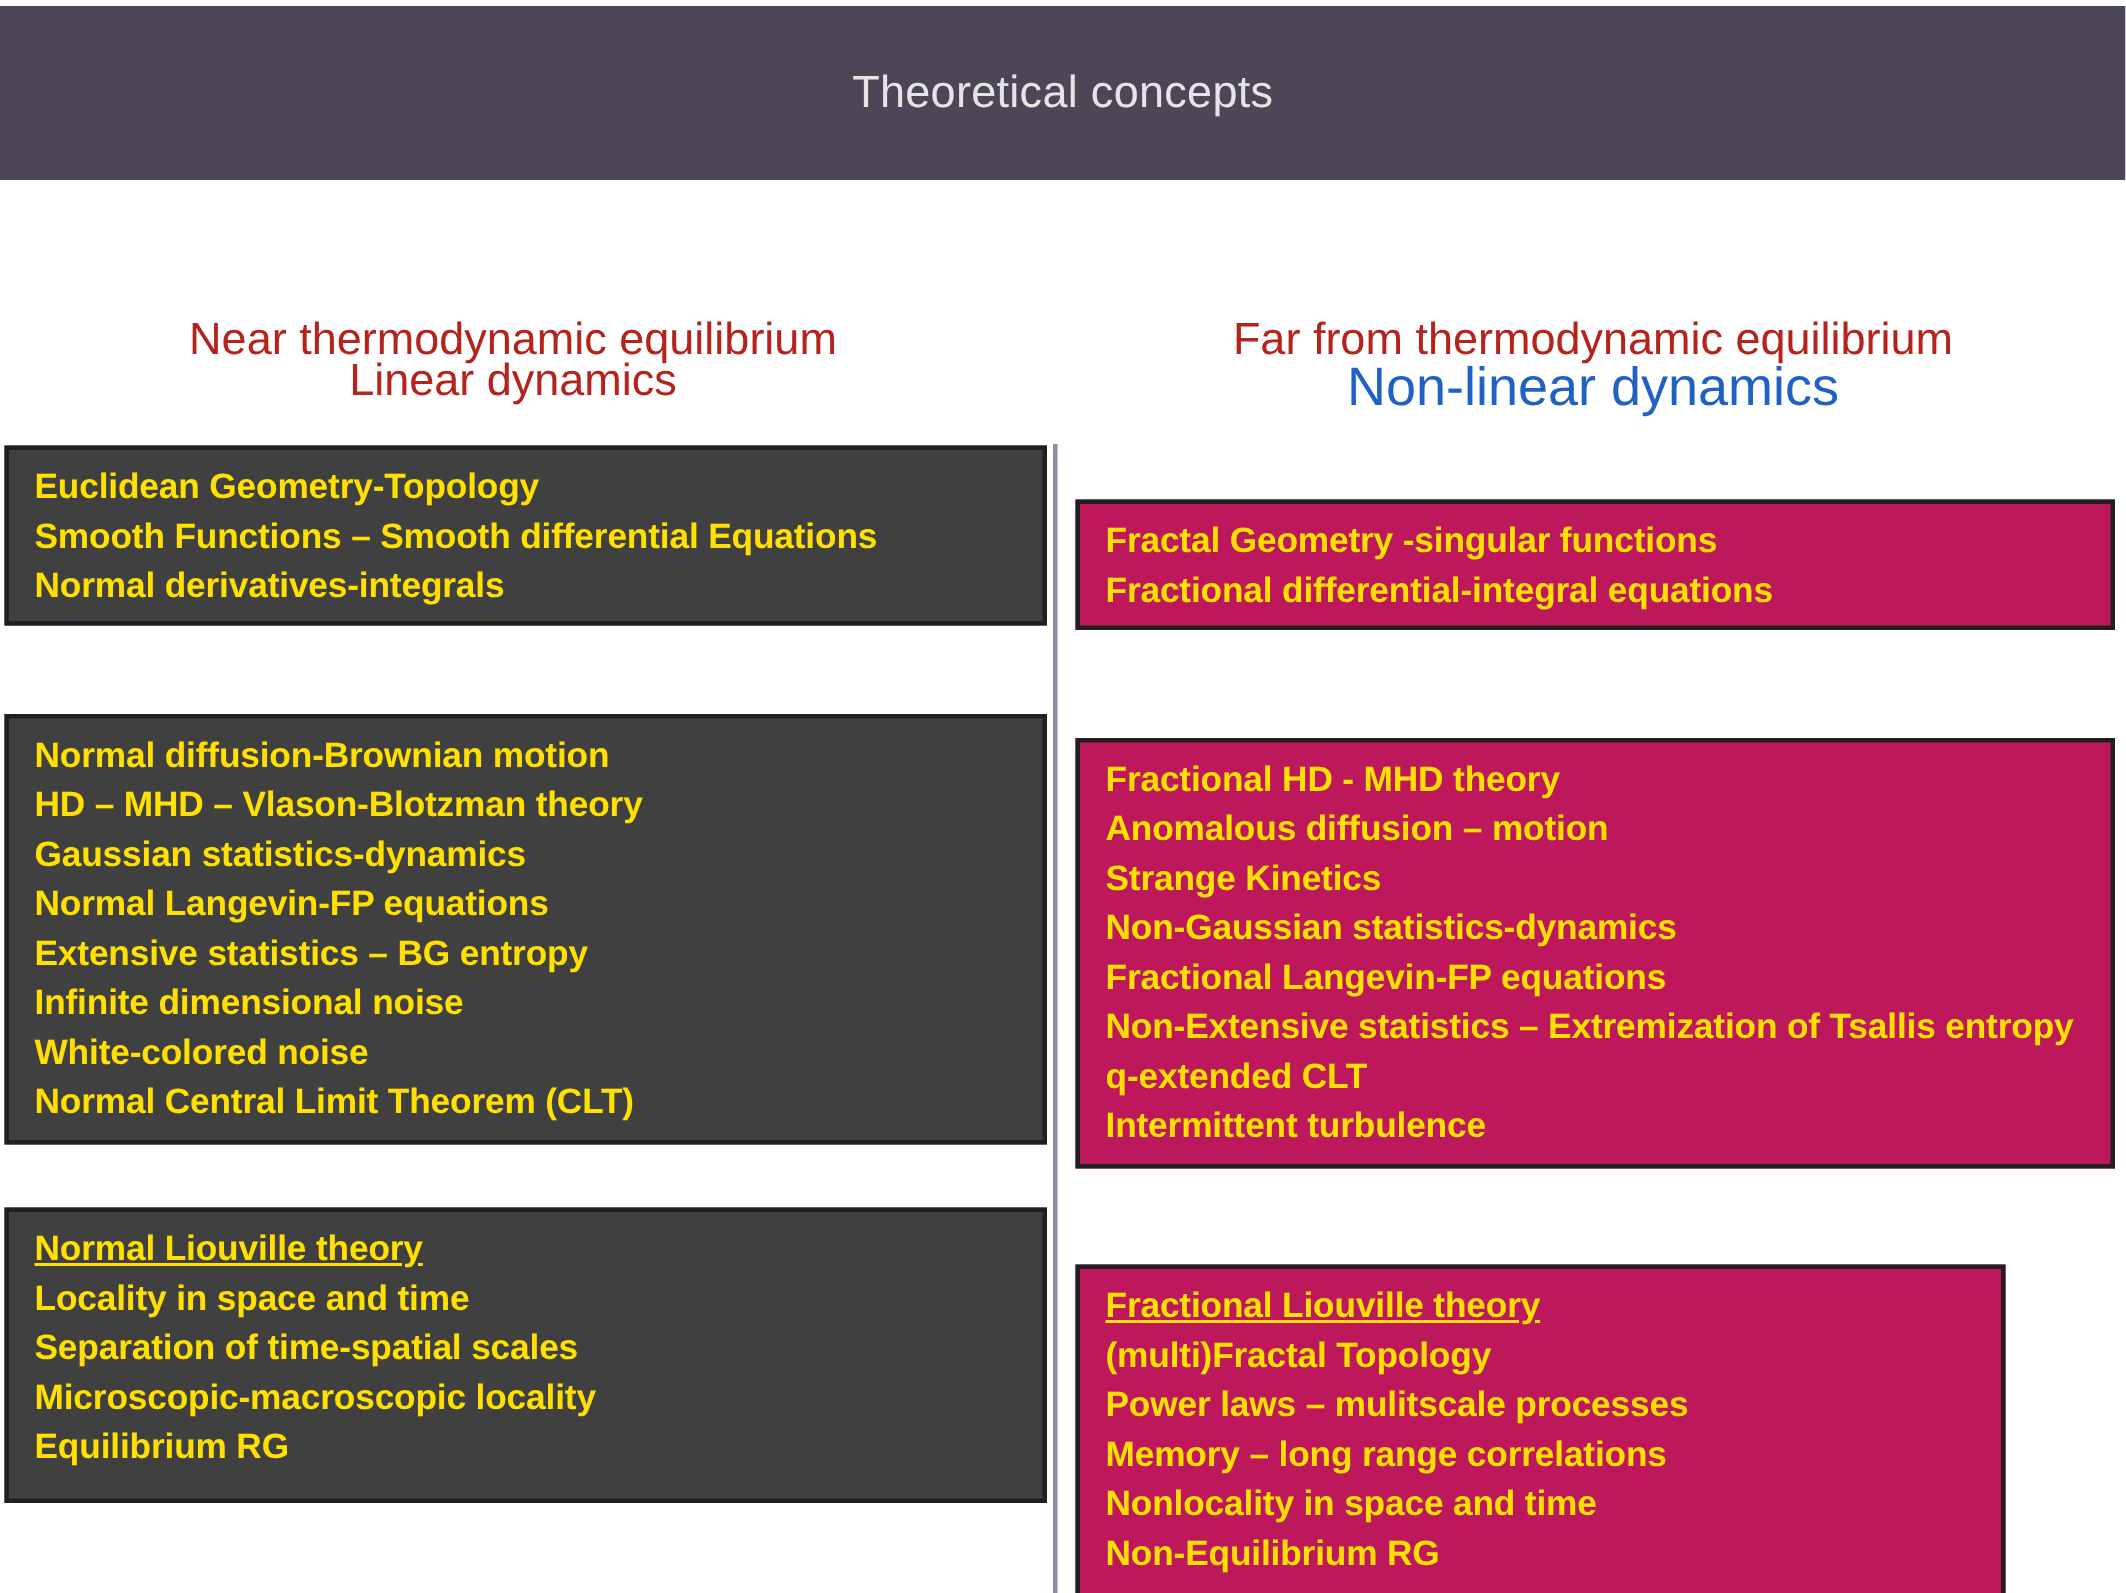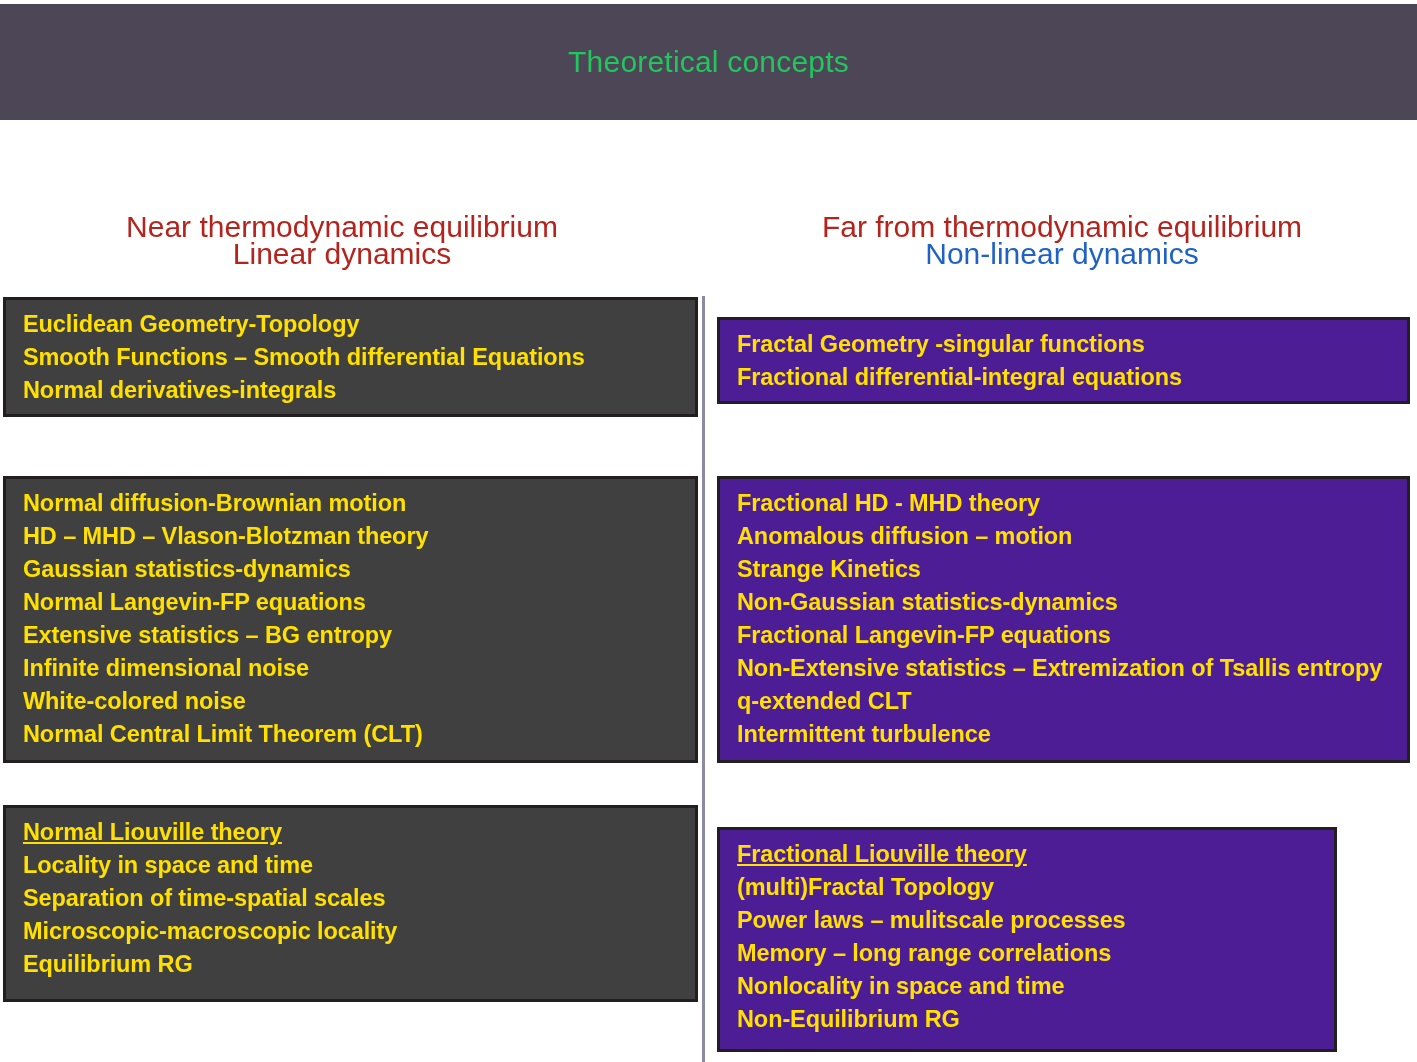--- a/index.html
+++ b/index.html
@@ -22,21 +22,21 @@
     top: 4px;
     width: 1417px;
     height: 116px;
     background: #4d4657;
     display: flex;
     align-items: center;
     justify-content: center;
     box-sizing: border-box;
   }
   #header-title {
-    color: #22c55e;
+    color: #e5e5e5;
     font-size: 30px;
     font-weight: 400;
     letter-spacing: 0.2px;
     font-family: "Liberation Sans", sans-serif;
     white-space: nowrap;
   }
 
   
   .col-heading {
     position: absolute;
@@ -48,21 +48,21 @@
   .heading-primary {
     font-size: 30px;
     color: #b5231d;
     margin-top: 40px;
   }
   .heading-sub-red {
     font-size: 30px;
     color: #b5231d;
   }
   .heading-sub-blue {
-    font-size: 30px;
+    font-size: 36px;
     color: #1f62c4;
   }
 
   #left-heading-main   { left: 0px;   top: 170px; width: 684px; }
   #left-heading-sub    { left: 0px;   top: 237px; width: 684px; }
   #right-heading-main  { left: 712px; top: 170px; width: 700px; }
   #right-heading-sub   { left: 712px; top: 237px; width: 700px; }
 
   
   #column-divider {
@@ -75,21 +75,21 @@
   }
 
   
   .concept-box {
     position: absolute;
     box-sizing: border-box;
     border: 3px solid #231f20;
     padding: 8px 0 8px 17px;
   }
   .box-red  { background: #404040; }
-  .box-blue { background: #4c1d95; }
+  .box-blue { background: #be185d; margin-top: 16px; }
 
   .concept-line {
     color: #ffe000;
     font-family: "Liberation Sans", sans-serif;
     font-weight: bold;
     font-size: 23.5px;
     line-height: 33px;
     white-space: nowrap;
     letter-spacing: -0.1px;
   }

